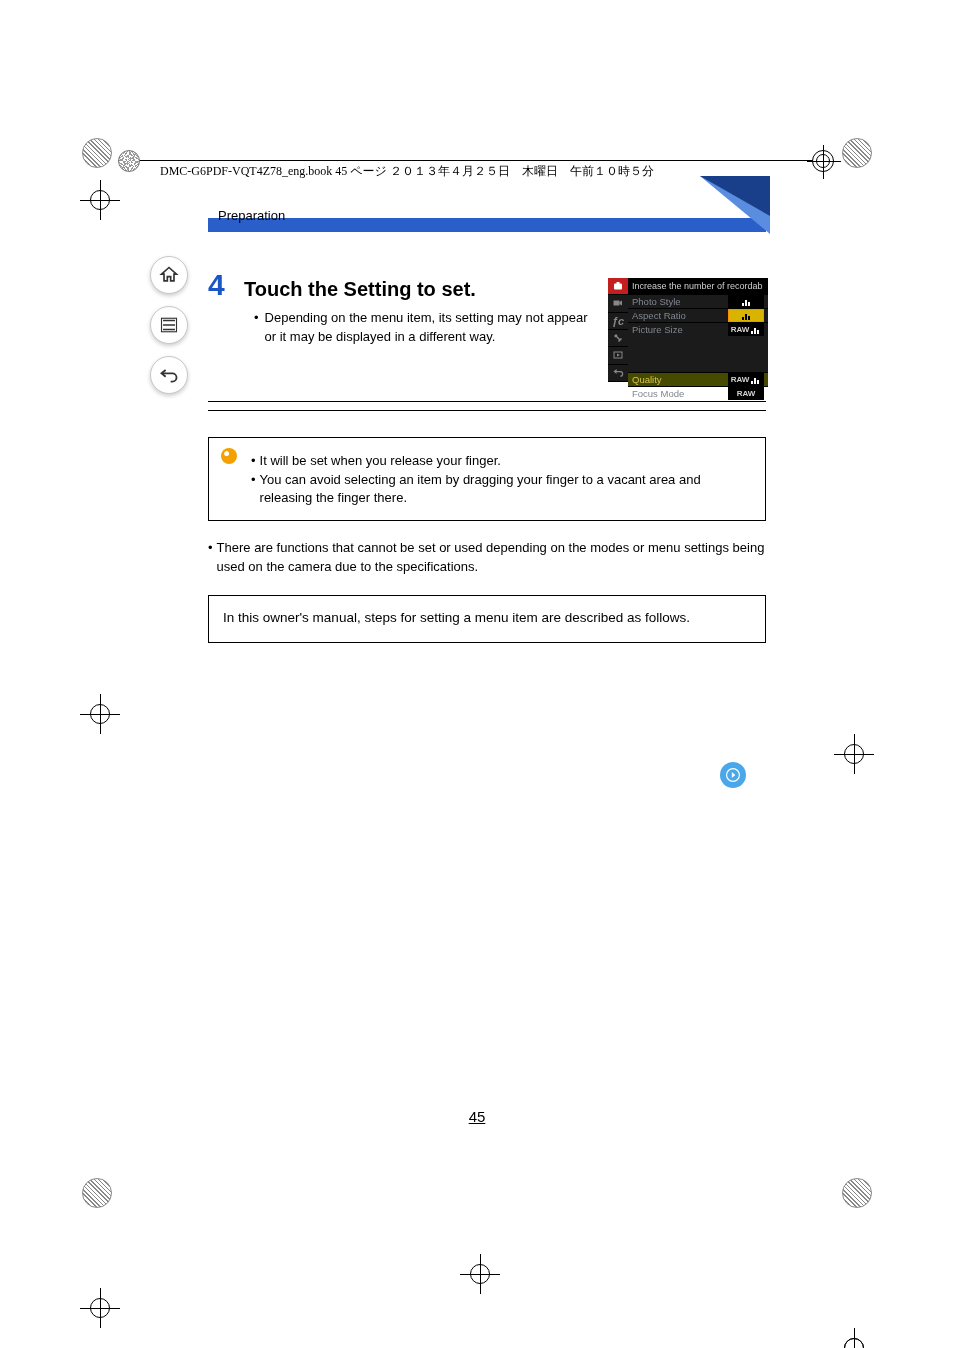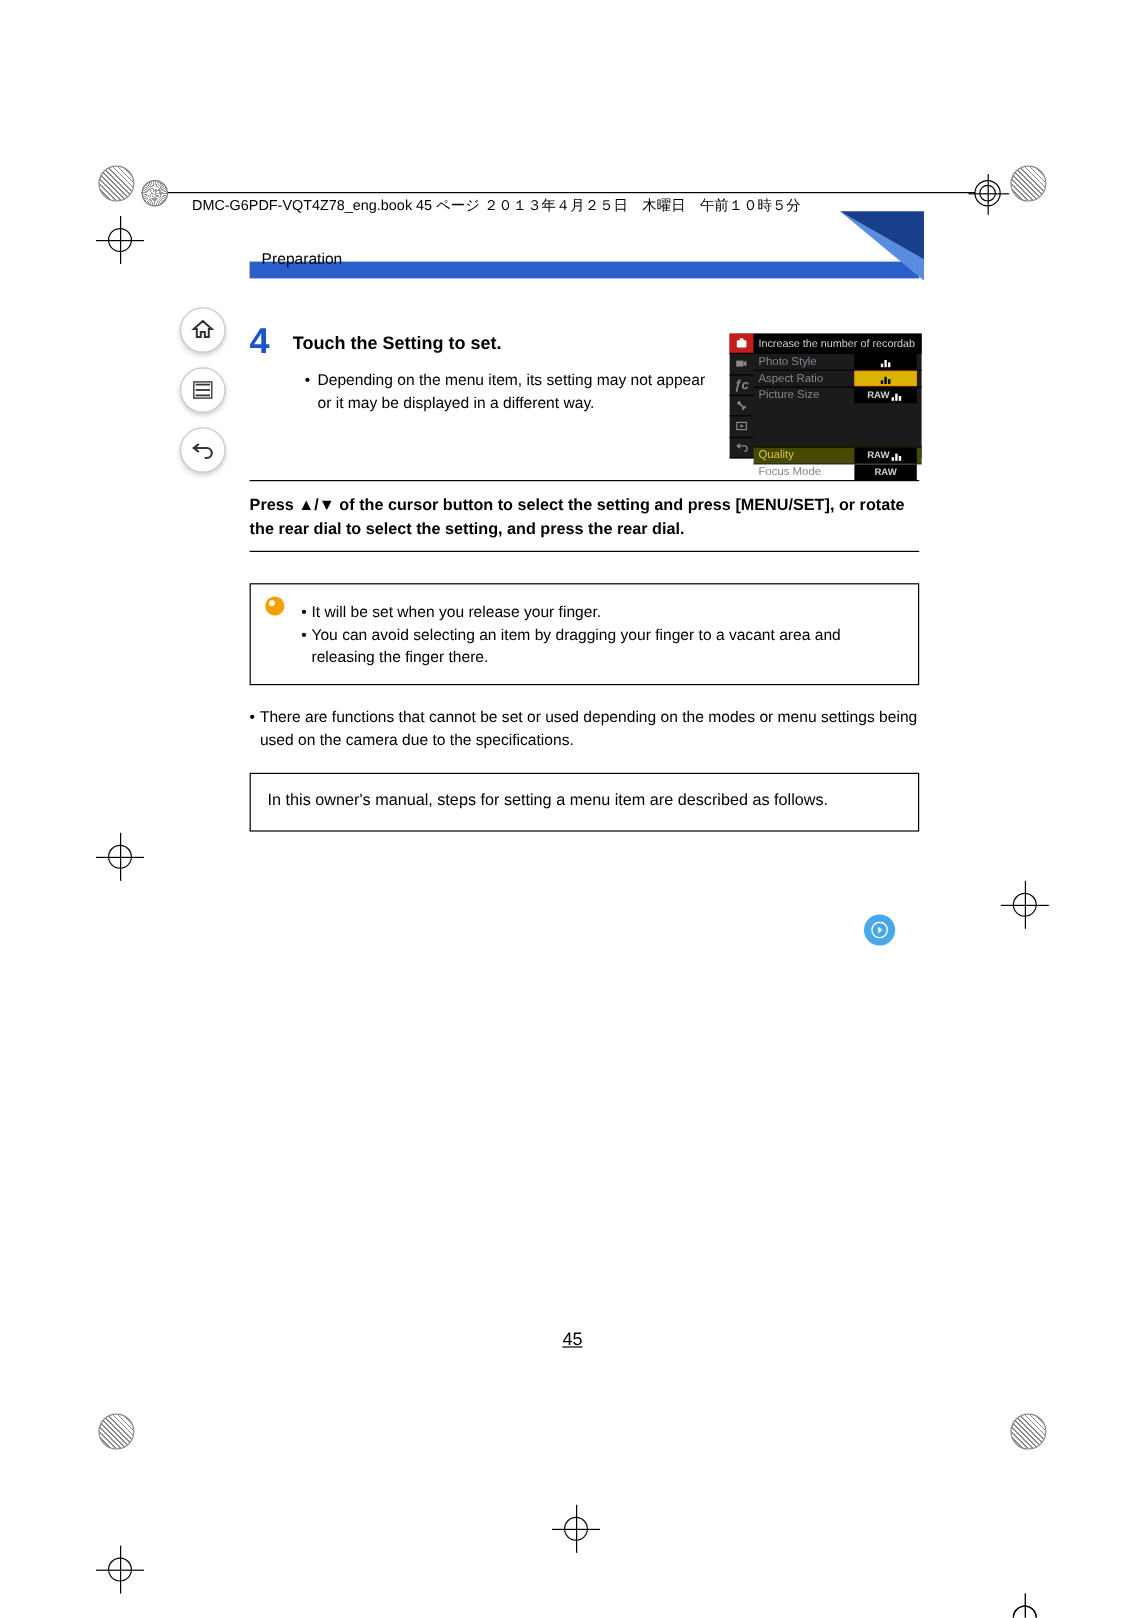--- a/index.html
+++ b/index.html
@@ -43,21 +43,21 @@
     display:flex; align-items:center; justify-content:center;
   }
 
   
   .hdr-line {
     position:absolute; left:118px; top:160px; width:712px;
     border-top:1px solid #000;
   }
   .hdr-meta {
     position:absolute; left:160px; top:163px;
-    font-family:Liberation Sans, sans-serif;
+    font-family:Liberation Serif, serif;
     font-size:12px; color:#000;text-align:center;
   }
   .hdr-decor-left {
     position:absolute; left:118px; top:150px; width:22px; height:22px;
     border-radius:50%;
     background:repeating-conic-gradient(#999 0 5deg,#fff 5deg 10deg);
     border:1px solid #777;
   }
   .hdr-decor-right {
     position:absolute; left:812px; top:150px; width:22px; height:22px;
@@ -103,21 +103,21 @@
   .chapter-label {
     position:absolute; left:218px; top:208px; font-size:13px; color:#000;
   }
 
   .content {
     position:absolute; left:208px; top:270px; width:558px;
   }
 
   .step-row { display:flex; }
   .step-num { font-size:30px; font-weight:bold; color:#1b56c9; width:36px; line-height:1; }
-  .step-title { font-size:15px; font-weight:bold; padding-top:8px; }
+  .step-title { font-size:20px; font-weight:bold; padding-top:8px; }
 
   .body-bullets { margin-left:46px; margin-top:8px; font-size:13px; line-height:1.45; }
   .body-bullets li { display:flex; }
   .body-bullets .dot { margin-right:6px; }
 
   .subhead { font-size:15px; font-weight:bold; margin-top:58px; }
   .press-para { font-size:13.5px; font-weight:bold; margin-top:10px; line-height:1.5; }
   .hr { border:none; border-top:1px solid #000; margin:8px 0 0 0; }
 
   .note-box {
@@ -188,21 +188,21 @@
   .cam .rows {
     position:absolute; left:20px; top:16px; right:0; bottom:0;
     display:flex; flex-direction:column;
   }
   .cam .rows .row {
     flex:1; display:flex; align-items:center; justify-content:space-between;
     padding:0 4px; border-top:1px solid #000;
   }
   .cam .rows .row .lbl { color:#808691; font-size:9.5px; }
   .cam .rows .row .val {
-    width:52px; height:13px; background:#000; color:#d0d0d0;
+    width:36px; height:13px; background:#000; color:#d0d0d0;
     font-size:8px; display:flex; align-items:center; justify-content:center;
     font-weight:bold;
   }
   .cam .rows .row.sel { background:#464a00;margin-top:36px; }
   .cam .rows .row.sel .lbl { color:#d8c24a; }
   .cam .rows .row .val.sel { background:#d8b400; border:1px solid #ff8c00; }
   .cam .rows .row .val .mini-bars {
     display:inline-block; width:10px; height:8px; position:relative; margin-left:2px;
   }
   .cam .rows .row .val .mini-bars span {
@@ -379,23 +379,20 @@
     <div class="step-title">Touch the Setting to set.</div>
   </div>
   <ul class="body-bullets" style="list-style:none; width:346px;">
     <li>
         <span class="dot">•</span>
         <span>Depending on the menu item, its setting may not appear or it may be displayed in a different way.</span>
       </li>
   </ul>
 
   <hr class="hr" style="margin-top:54px;">
-  <div class="press-para">
-    <span>Press </span><span>▲/▼</span><span> of the cursor button to select the setting and press [MENU/SET], or rotate the rear dial to select the setting, and press the rear dial.</span>
-  </div>
   <hr class="hr">
 
   <div class="note-box">
     <div class="lamp"></div>
     <ul>
       <li>
           <span class="dot">•</span>
           <span>It will be set when you release your finger.</span>
         </li>
       <li>

